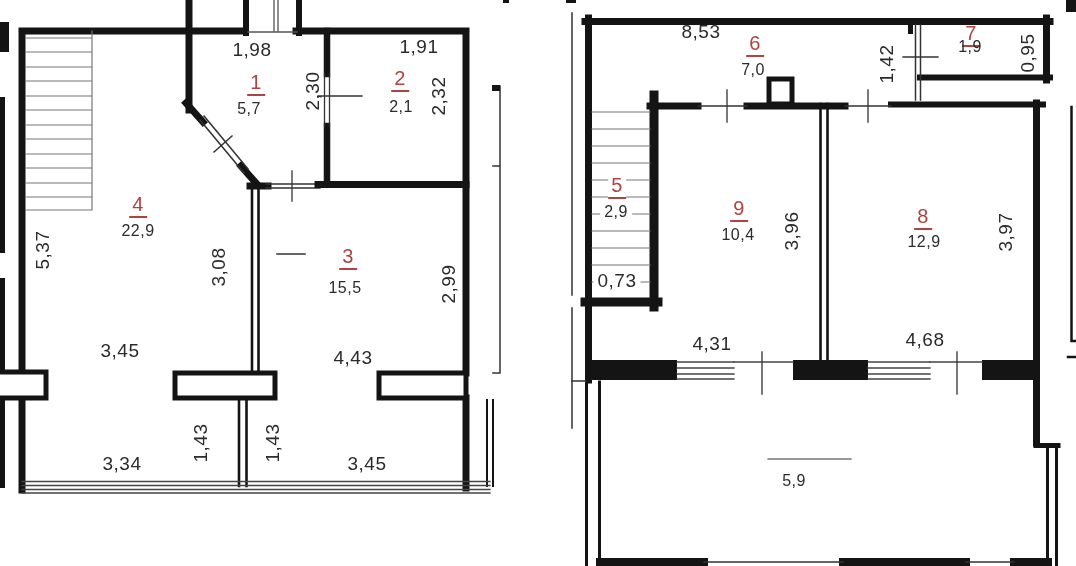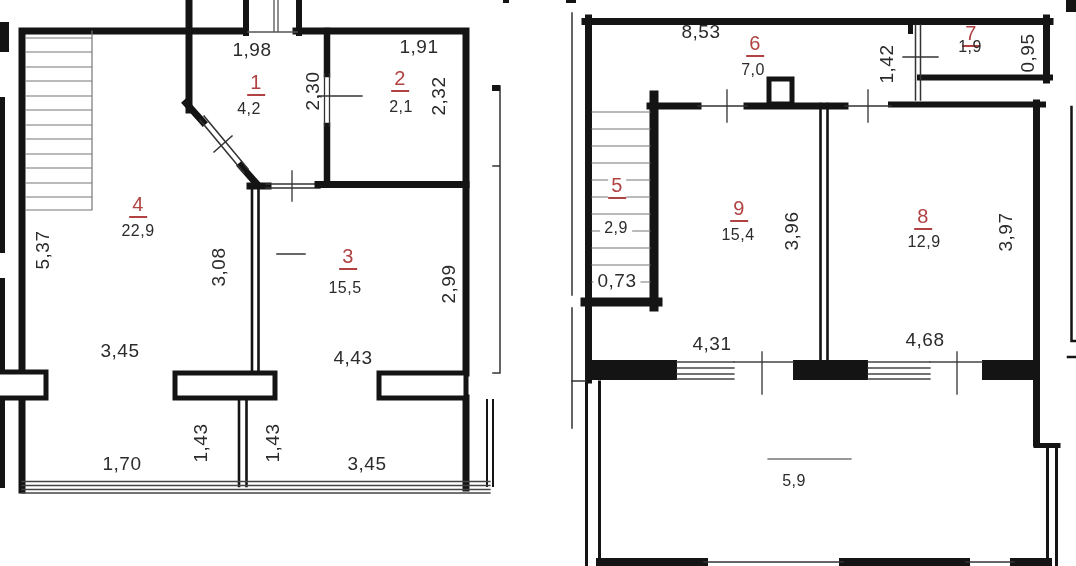--- a/index.html
+++ b/index.html
@@ -117,52 +117,52 @@
     <path d="M768,459 H851" stroke-width="1.2" stroke="#333"></path>
 
     <path d="M1071.5,107 V341 M1071.5,341 H1076 M1068,357 H1076" stroke-width="2.5"></path>
     <rect x="1066" y="0" width="10" height="12" fill="#141414" stroke="none"></rect>
     <rect x="503" y="0" width="6" height="3" fill="#141414" stroke="none"></rect>
     <rect x="566" y="0" width="10" height="3" fill="#141414" stroke="none"></rect>
   </g>
 </svg>
 
   <div class="lbl roomnum" style="left:256px;top:84px"><span>1</span></div>
-  <div class="lbl area" style="left:249px;top:109px">4,2</div>
+  <div class="lbl area" style="left:249px;top:109px">5,7</div>
   <div class="lbl roomnum" style="left:400px;top:80px"><span>2</span></div>
   <div class="lbl area" style="left:401px;top:107px">2,1</div>
   <div class="lbl roomnum" style="left:348px;top:258px"><span>3</span></div>
   <div class="lbl area" style="left:345px;top:288px">15,5</div>
   <div class="lbl roomnum" style="left:138px;top:206px"><span>4</span></div>
   <div class="lbl area" style="left:138px;top:231px">22,9</div>
 
   <div class="lbl" style="left:252px;top:49px">1,98</div>
   <div class="lbl" style="left:419px;top:46px">1,91</div>
   <div class="lbl rot" style="left:312px;top:91px">2,30</div>
   <div class="lbl rot" style="left:438px;top:96px">2,32</div>
   <div class="lbl rot" style="left:42px;top:250px">5,37</div>
   <div class="lbl rot" style="left:218px;top:267px">3,08</div>
   <div class="lbl rot" style="left:448px;top:284px">2,99</div>
   <div class="lbl" style="left:120px;top:350px">3,45</div>
   <div class="lbl" style="left:353px;top:357px">4,43</div>
-  <div class="lbl" style="left:122px;top:463px">1,70</div>
+  <div class="lbl" style="left:122px;top:463px">3,34</div>
   <div class="lbl rot" style="left:200px;top:443px">1,43</div>
   <div class="lbl rot" style="left:272px;top:443px">1,43</div>
   <div class="lbl" style="left:367px;top:463px">3,45</div>
 
   <div class="lbl roomnum" style="left:617px;top:187px"><span class="bg">5</span></div>
-  <div class="lbl area bg" style="left:616px;top:228px">2,9</div>
+  <div class="lbl area bg" style="left:616px;top:212px">2,9</div>
   <div class="lbl roomnum" style="left:755px;top:45px"><span>6</span></div>
   <div class="lbl area" style="left:753px;top:70px">7,0</div>
   <div class="lbl roomnum" style="left:971px;top:35px"><span>7</span></div>
   <div class="lbl area" style="left:970px;top:47px">1,9</div>
   <div class="lbl roomnum" style="left:923px;top:218px"><span>8</span></div>
   <div class="lbl area" style="left:924px;top:242px">12,9</div>
   <div class="lbl roomnum" style="left:739px;top:210px"><span>9</span></div>
-  <div class="lbl area" style="left:738px;top:235px">15,4</div>
+  <div class="lbl area" style="left:738px;top:235px">10,4</div>
   <div class="lbl area" style="left:794px;top:481px">5,9</div>
 
   <div class="lbl" style="left:701px;top:31px">8,53</div>
   <div class="lbl rot" style="left:886px;top:64px">1,42</div>
   <div class="lbl rot" style="left:1027px;top:53px">0,95</div>
   <div class="lbl bg" style="left:617px;top:280px">0,73</div>
   <div class="lbl rot" style="left:791px;top:231px">3,96</div>
   <div class="lbl rot" style="left:1005px;top:232px">3,97</div>
   <div class="lbl" style="left:712px;top:343px">4,31</div>
   <div class="lbl" style="left:925px;top:339px">4,68</div>

